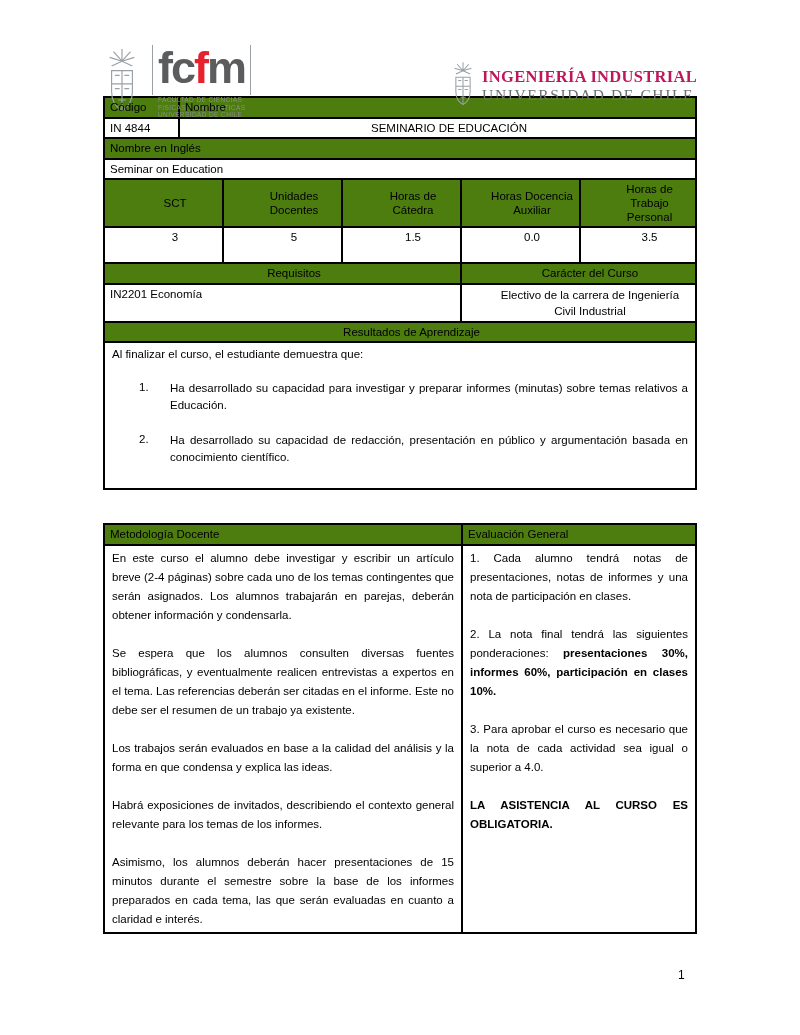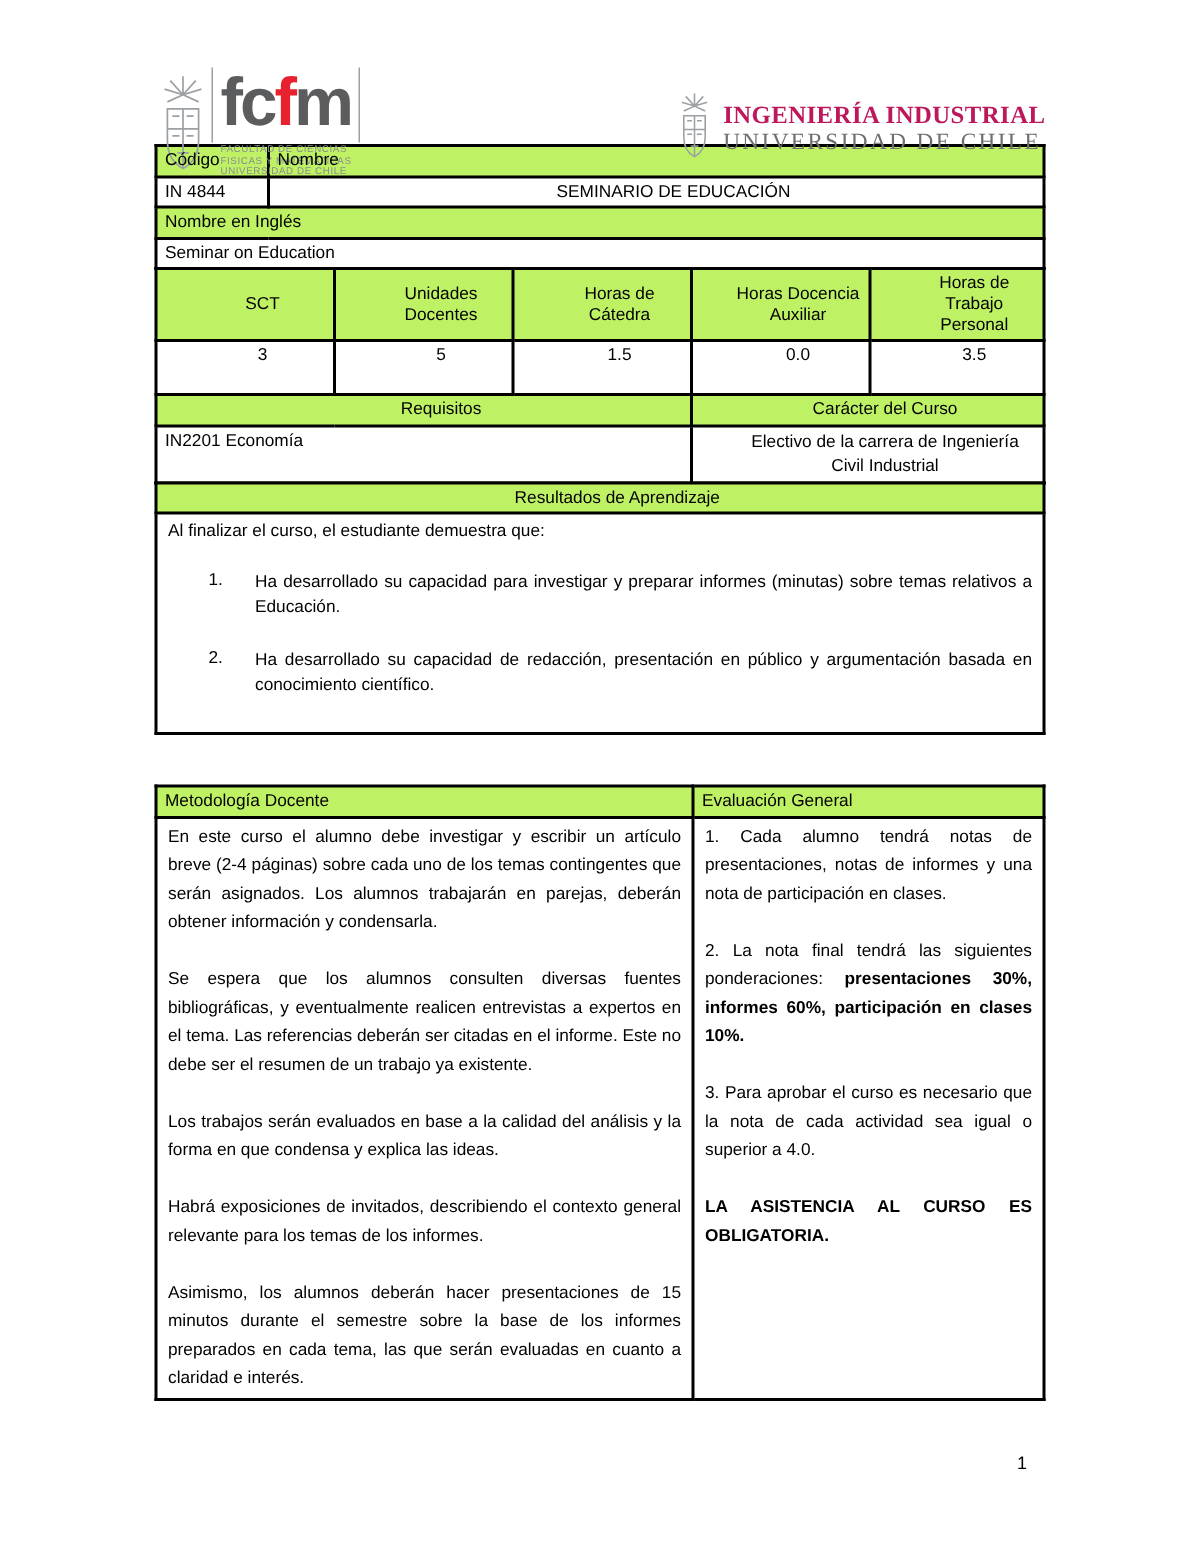--- a/index.html
+++ b/index.html
@@ -5,40 +5,40 @@
   * { margin:0; padding:0; box-sizing:border-box; }
   html,body { background:#ffffff; }
   .page {
     position:relative; width:800px; height:1035px; background:#ffffff;
     font-family:"Liberation Sans", sans-serif; color:#000; overflow:hidden;
   }
   .content { position:absolute; left:103px; top:0; width:594px; }
 
   
   .header { padding-top:45px; height:82px; display:flex; justify-content:space-between; align-items:flex-start; }
-  .logo-left { display:flex; gap:0; align-items:flex-end; }
+  .logo-left { display:flex; gap:11px; align-items:center; }
   .fcfm-right { display:flex; flex-direction:column; }
   .fcfm-word {
     font-weight:bold; font-size:45px; line-height:42px; letter-spacing:-2px;
     color:#5b5c5e; border-left:1.5px solid #9aa0a4; border-right:1.5px solid #9aa0a4;
     padding:2px 5px 6px 5px;
   }
   .fcfm-word .red { color:#e8212f; }
   .fcfm-caption { margin-top:1px; padding-left:6px; font-size:6.5px; line-height:7.5px; letter-spacing:.4px; color:#8b8d90; }
   .logo-right { display:flex; gap:6px; align-items:center; margin-top:16px; }
   .ind-text { font-family:"Liberation Serif", serif; }
   .ind-line1 { font-weight:bold; font-size:16.5px; line-height:18px; letter-spacing:.3px; color:#be185d; }
   .ind-line2 { font-size:15.5px; line-height:17px; letter-spacing:1.6px; color:#6e6f71; }
 
   .doc-title { text-align:center; font-weight:bold; font-size:13px; margin-top:3px; }
 
   
   table { border-collapse:collapse; width:594px; table-layout:fixed; font-size:11.5px; }
   td, th { border:2px solid #000; padding:2px 5px; font-weight:normal; vertical-align:middle; line-height:14.5px; }
-  .gray { background:#bef264; }
+  .gray { background:#4d7c0f; }
   .tc { text-align:center;padding-left:28px; }
   .tl { text-align:left; }
   .stack { margin-top:-2px; }
   .t1 { margin-top:14px; }
   .hours-head td { height:34px; line-height:14px; }
   .hours-vals td { height:36px; vertical-align:top; }
   .req-row td { height:35px; vertical-align:top; }
   .req-right { vertical-align:middle !important; line-height:16px; }
 
   .res-cell { height:127px; vertical-align:top; padding:4px 7px;margin-left:12px; }

